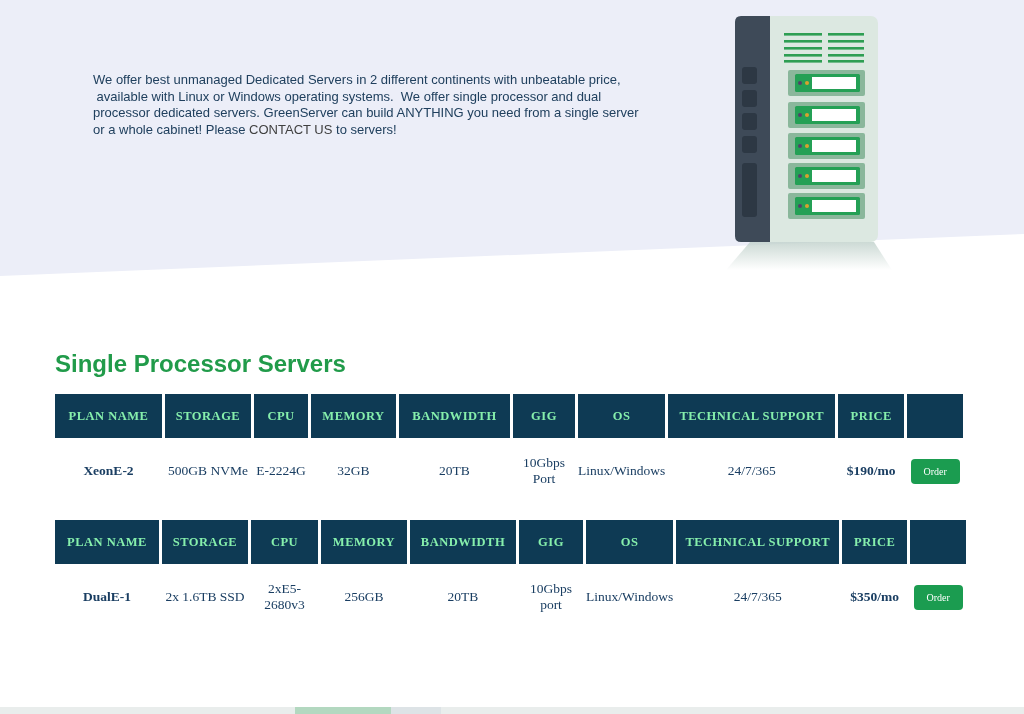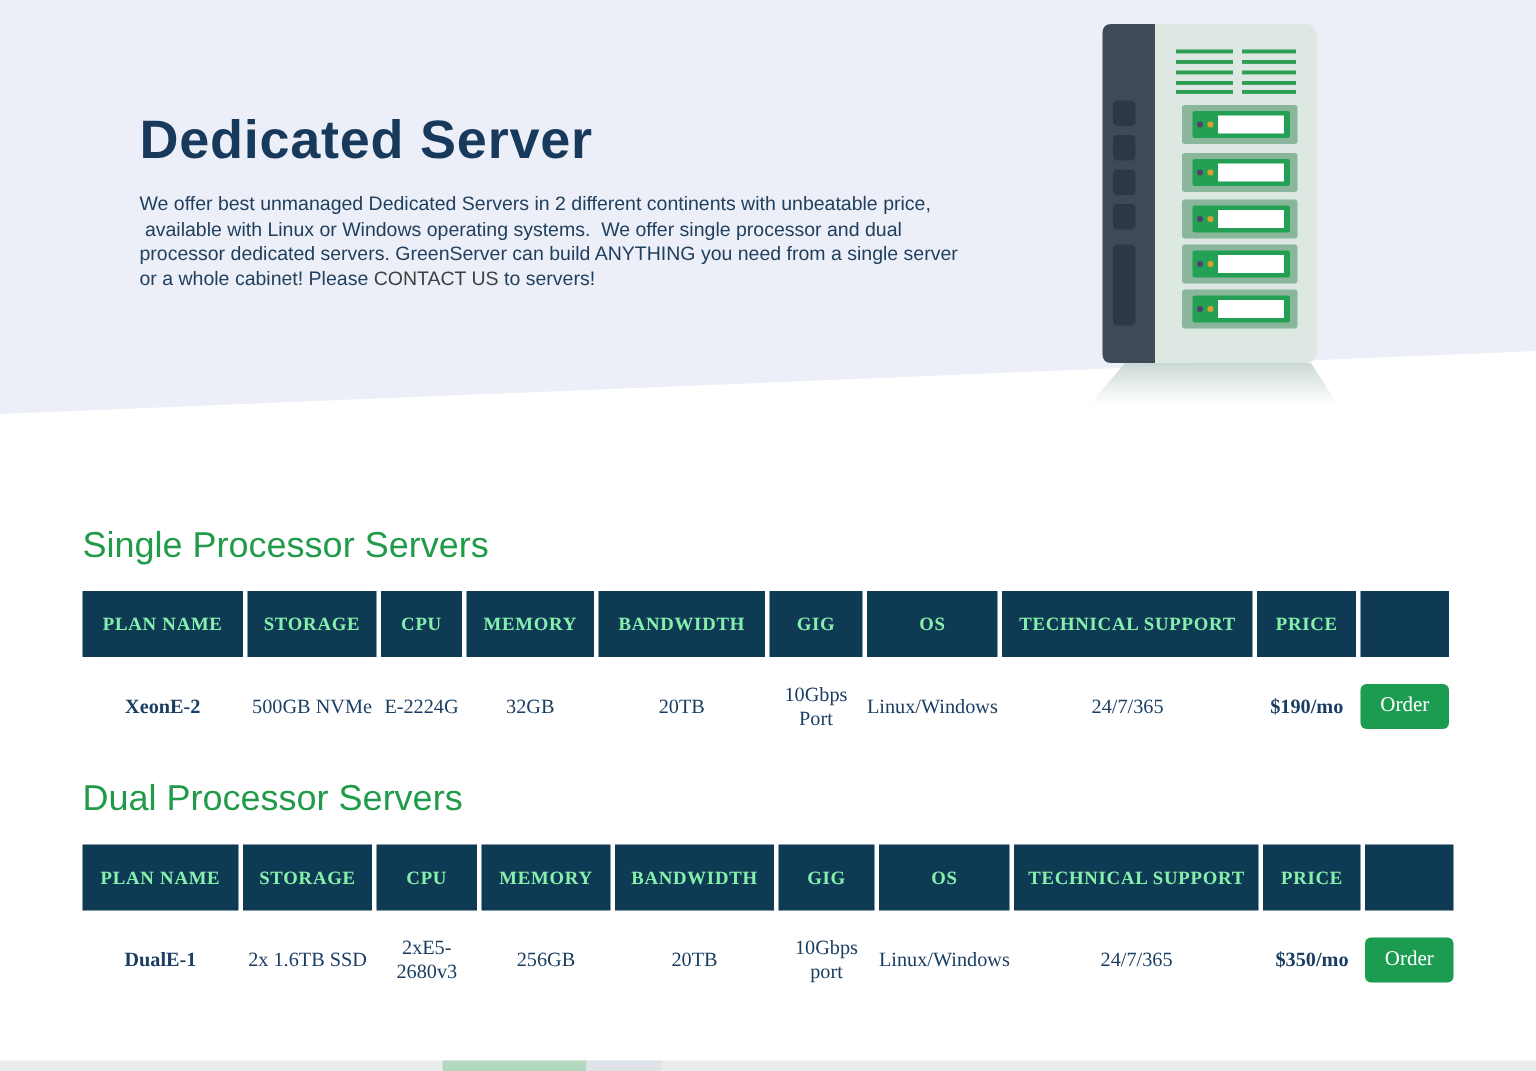--- a/index.html
+++ b/index.html
@@ -15,56 +15,55 @@
   .hero-title { font-size:36px; font-weight:bold; color:#17395c; line-height:1.15;
                 margin-bottom:15px; letter-spacing:0.5px; }
   .hero-desc { font-size:13px; line-height:16.5px; color:#20405e;
                white-space:pre-line; }
   .contact-link { color:#404040; text-decoration:none; }
 
   .rack-wrap { position:absolute; top:12px; left:722px; width:172px; height:260px; z-index:2; }
 
   
   .main { position:absolute; top:280px; left:0; width:1024px; }
-  .section-heading { font-size:24px; font-weight:normal; color:#219b4a; margin-left:55px; }
+  .section-heading { font-size:24px; font-weight:bold; color:#219b4a; margin-left:55px; }
   .sh-1 { margin-top:70px; }
   .sh-2 { margin-top:15px; }
 
   table.plans { border-collapse:separate; border-spacing:3px 2px; table-layout:fixed;
                 margin-left:52px; margin-top:14px;
                 font-family:"Liberation Serif", serif; }
   table.plans th { background:#0e3a54; color:#86efac; height:44px; font-size:12.5px;
                    font-weight:bold; letter-spacing:0.5px; text-align:center;
                    vertical-align:middle; }
   table.plans td { height:62px; text-align:center; vertical-align:middle;
                    font-size:13.5px; color:#1a3e62; background:#ffffff; }
   table.plans tr.striped td { background:#edf3f7; }
   td.cell-plan, td.cell-price { font-weight:bold; }
 
   .order-btn { background:#1b9c50; color:#ffffff; border:none; border-radius:4px;
-               padding:7px 13px; font-family:"Liberation Serif", serif; font-size:14px;
+               padding:7px 13px; font-family:"Liberation Serif", serif; font-size:10px;
                cursor:pointer; position:relative; z-index:10; }
 
   
   .hscroll-track { position:absolute; top:707px; left:0; width:1024px; height:7px;
                    background:#e9edec; z-index:5; }
   .hscroll-thumb { position:absolute; top:0; left:295px; width:96px; height:7px;
                    background:#b3d8c0; }
   .hscroll-seg { position:absolute; top:0; left:391px; width:50px; height:7px;
                  background:#dde3e6; }
 </style>
 </head>
 <body>
 
 <div class="page">
 
   <div class="hero-bg"></div>
 
   <div class="hero-text">
-    <div class="hero-title">Dedicated Server</div>
     <div class="hero-desc"><span>We offer best unmanaged Dedicated Servers in 2 different continents with unbeatable price,
 &nbsp;available with Linux or Windows operating systems.&nbsp; We offer single processor and dual
 processor dedicated servers. GreenServer can build ANYTHING you need from a single server
 or a whole cabinet! Please </span><a href="#" class="contact-link">CONTACT US</a><span> to servers!</span></div>
   </div>
 
   <div class="rack-wrap">
     <svg width="172" height="260" viewBox="0 0 172 260">
       <defs>
         <linearGradient id="shadowGrad" x1="0" y1="0" x2="0" y2="1">
@@ -180,21 +179,20 @@
         <td>Linux/Windows</td>
         <td>24/7/365</td>
         <td class="cell-price">$190/mo</td>
         <td>
           <button class="order-btn">Order</button>
         </td>
       </tr>
     </tbody>
       </table>
 
-    <div class="section-heading sh-2">Dual Processor Servers</div>
 
     <table class="plans">
       <colgroup>
         <col style="width:104px">
           <col style="width:86px">
           <col style="width:67px">
         <col style="width:86px">
           <col style="width:106px">
           <col style="width:64px">
         <col style="width:79px">

